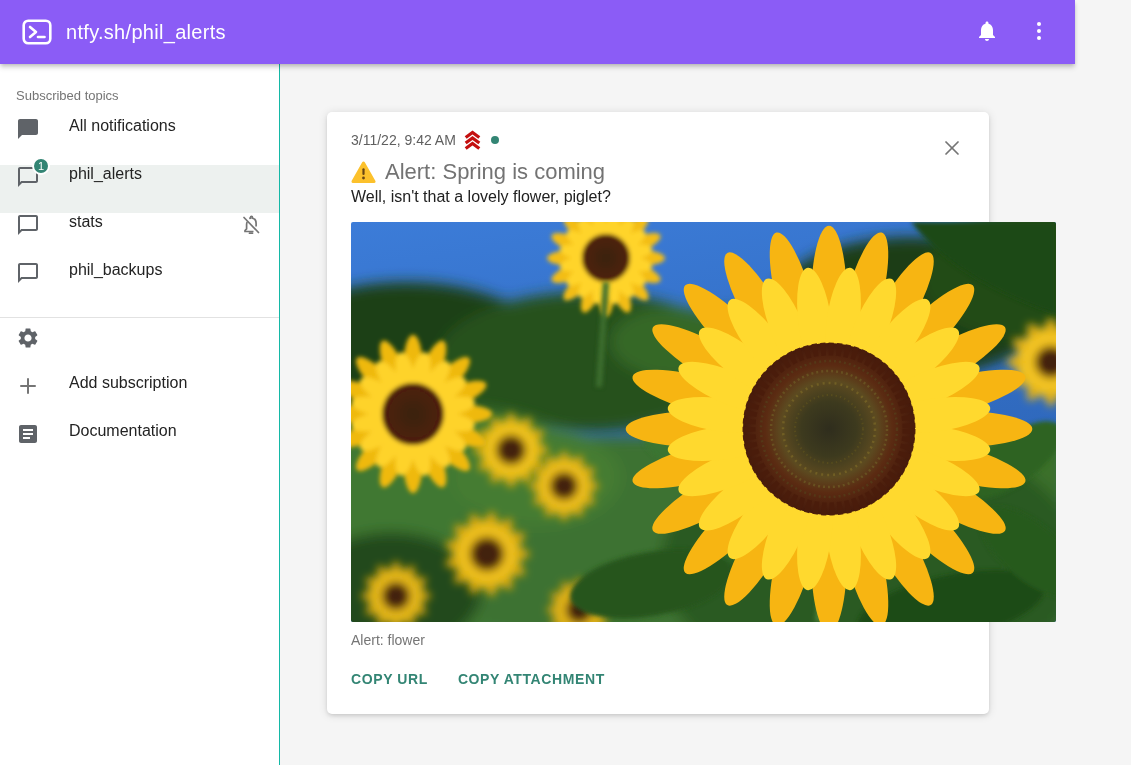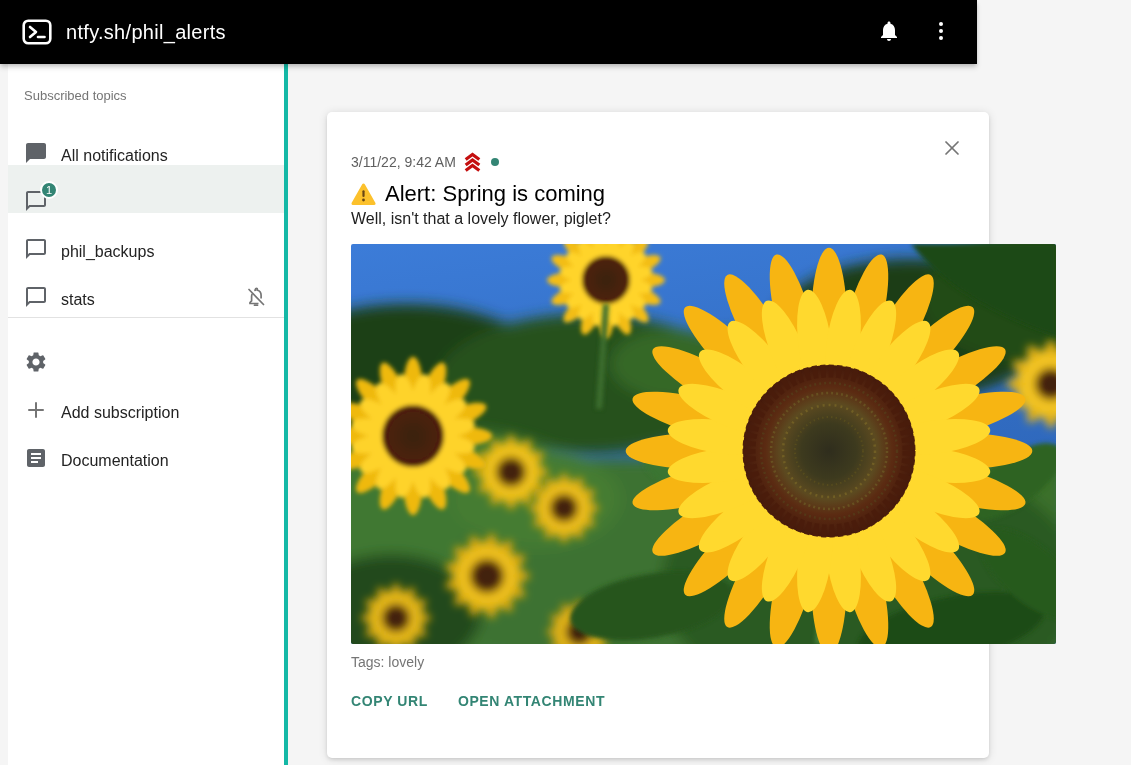--- a/index.html
+++ b/index.html
@@ -6,66 +6,66 @@
   html, body { width: 1131px; height: 765px; }
   body {
     font-family: "Liberation Sans", "DejaVu Sans", sans-serif;
     background: #f5f5f5;
     overflow: hidden;
     position: relative;
     color: #212121;
   }
   
   .app-bar {
-    position: absolute; top: 0; left: 0; width: 977px; height: 64px;
-    background: #000000; display: flex; align-items: center;
+    position: absolute; top: 0; left: 0; width: 1075px; height: 64px;
+    background: #8b5cf6; display: flex; align-items: center;
     padding: 0 14px 0 22px; z-index: 30;
     box-shadow: 0 2px 4px -1px rgba(0,0,0,.2), 0 4px 5px 0 rgba(0,0,0,.12);
   }
   .logo-wrap { display: flex; align-items: center; margin-right: 14px; }
   .app-bar-title { color: #fff; font-size: 20px; font-weight: 500; letter-spacing: .3px; flex: 1; }
   .app-bar-actions { display: flex; align-items: center; gap: 8px; }
   .icon-btn {
     width: 44px; height: 44px; display: flex; align-items: center; justify-content: center;
     background: transparent; border: none; cursor: pointer; border-radius: 50%;
   }
   
   .sidebar {
     position: absolute; top: 64px; left: 0; width: 280px; height: 701px;
-    background: #fff; border-right: 4px solid #14b8a6; padding-top: 14px; z-index: 10; margin-left: 8px;
+    background: #fff; border-right: 1px solid #14b8a6; padding-top: 14px; z-index: 10;
   }
   .section-label { padding: 10px 16px 14px; font-size: 13px; color: #757575; }
   .nav-item {
-    height: 48px; display: flex; align-items: flex-end; padding: 0 16px;
-    font-size: 16px; color: #232323; cursor: pointer;
+    height: 48px; display: flex; align-items: flex-start; padding: 0 16px;
+    font-size: 16px; color: #232323; cursor: pointer; gap: 16px;
   }
   .nav-item.selected { background: #edf1ef; }
   .nav-icon { width: 24px; height: 24px; margin-right: 13px; position: relative; flex: none; }
   .nav-label { flex: 1; white-space: nowrap; }
   .badge {
     position: absolute; top: -8px; right: -10px; min-width: 18px; height: 18px;
     background: #338574; border: 2px solid #fff; border-radius: 10px;
     color: #fff; font-size: 11px; font-weight: 500;
     display: flex; align-items: center; justify-content: center; padding: 0 3px;
   }
   .trailing-icon { width: 24px; height: 24px; flex: none; }
   .divider { height: 1px; background: #e2e2e2; margin: 8px 0; }
   
   .main { position: absolute; top: 64px; left: 280px; width: 851px; height: 701px; background: #f5f5f5; }
   .card {
     position: absolute; left: 47px; top: 48px; width: 662px;
-    background: #fff; border-radius: 5px; padding: 40px 24px;
+    background: #fff; border-radius: 5px; padding: 18px 24px;
     box-shadow: 0 2px 4px -1px rgba(0,0,0,.14), 0 1px 10px 0 rgba(0,0,0,.12);
   }
   .time-row { display: flex; align-items: center; font-size: 14px; color: #5f5f5f; height: 20px; }
   .priority-icon { margin-left: 6px; display: flex; }
   .unread-dot { width: 8px; height: 8px; border-radius: 50%; background: #338574; margin-left: 8px; }
   .card-title {
     display: flex; align-items: center; gap: 9px; margin-top: 7px;
-    font-size: 22px; font-weight: 400; color: #000000; line-height: 30px;
+    font-size: 22px; font-weight: 400; color: #737373; line-height: 30px;
   }
   .card-body { margin-top: 0; font-size: 16px; color: #212121; line-height: 20px; }
   .attachment { display: block; margin-top: 15px; width: 705px; height: 400px; border-radius: 2px; cursor: pointer; }
   .tags-row { margin-top: 10px; font-size: 14px; color: #757575; }
   .actions-row { margin-top: 14px; display: flex; align-items: flex-end; gap: 30px; }
   .text-btn {
     border: none; background: none; color: #338574; font-family: inherit;
     font-size: 14px; font-weight: 700; letter-spacing: .6px; padding: 9px 0; cursor: pointer;
   }
   .close-btn {
@@ -118,46 +118,47 @@
     <span class="nav-label">All notifications</span>
   </div>
 
   <div class="nav-item selected">
     <span class="nav-icon">
       <svg width="24" height="24" viewBox="0 0 24 24" fill="#5f6368">
         <path d="M20 2H4c-1.1 0-2 .9-2 2v18l4-4h14c1.1 0 2-.9 2-2V4c0-1.1-.9-2-2-2zm0 14H5.17L4 17.17V4h16v12z"></path>
       </svg>
       <span class="badge">1</span>
     </span>
-  </div>
-
-  <div class="nav-item">
-    <span class="nav-icon">
-      <svg width="24" height="24" viewBox="0 0 24 24" fill="#5f6368">
-        <path d="M20 2H4c-1.1 0-2 .9-2 2v18l4-4h14c1.1 0 2-.9 2-2V4c0-1.1-.9-2-2-2zm0 14H5.17L4 17.17V4h16v12z"></path>
-      </svg>
-    </span>
-    <span class="nav-label">phil_backups</span>
+    <span class="nav-label">phil_alerts</span>
   </div>
 
   <div class="nav-item">
     <span class="nav-icon">
       <svg width="24" height="24" viewBox="0 0 24 24" fill="#5f6368">
         <path d="M20 2H4c-1.1 0-2 .9-2 2v18l4-4h14c1.1 0 2-.9 2-2V4c0-1.1-.9-2-2-2zm0 14H5.17L4 17.17V4h16v12z"></path>
       </svg>
     </span>
     <span class="nav-label">stats</span>
     <span class="trailing-icon">
       <svg width="24" height="24" viewBox="0 0 24 24" fill="none" stroke="#757575" stroke-width="1.7">
         <path d="M14.5 18.5 H6 v-1l1.6-1.6 V11.5c0-1 .2-1.9.6-2.7"></path>
         <path d="M10.2 5.6 c.4-.2.8-.3 1.3-.4 V4.4 c0-.5.4-1 1-1 s1 .5 1 1 v.8 c2.3.6 3.6 2.6 3.6 5v3.4"></path>
         <path d="M10.5 20.2 h3" stroke-linecap="round"></path>
         <line x1="5" y1="4.5" x2="19.5" y2="19.5" stroke-linecap="round"></line>
       </svg>
     </span>
+  </div>
+
+  <div class="nav-item">
+    <span class="nav-icon">
+      <svg width="24" height="24" viewBox="0 0 24 24" fill="#5f6368">
+        <path d="M20 2H4c-1.1 0-2 .9-2 2v18l4-4h14c1.1 0 2-.9 2-2V4c0-1.1-.9-2-2-2zm0 14H5.17L4 17.17V4h16v12z"></path>
+      </svg>
+    </span>
+    <span class="nav-label">phil_backups</span>
   </div>
 
   <div class="divider"></div>
 
   <div class="nav-item">
     <span class="nav-icon">
       <svg width="24" height="24" viewBox="0 0 24 24" fill="#5f6368">
         <path d="M19.14 12.94c.04-.3.06-.61.06-.94 0-.32-.02-.64-.07-.94l2.03-1.58a.49.49 0 0 0 .12-.61l-1.92-3.32a.488.488 0 0 0-.59-.22l-2.39.96c-.5-.38-1.03-.7-1.62-.94l-.36-2.54a.484.484 0 0 0-.48-.41h-3.84c-.24 0-.43.17-.47.41l-.36 2.54c-.59.24-1.13.57-1.62.94l-2.39-.96c-.22-.08-.47 0-.59.22L2.74 8.87c-.12.21-.08.47.12.61l2.03 1.58c-.05.3-.09.63-.09.94s.02.64.07.94l-2.03 1.58a.49.49 0 0 0-.12.61l1.92 3.32c.12.22.37.29.59.22l2.39-.96c.5.38 1.03.7 1.62.94l.36 2.54c.05.24.24.41.48.41h3.84c.24 0 .44-.17.47-.41l.36-2.54c.59-.24 1.13-.56 1.62-.94l2.39.96c.22.08.47 0 .59-.22l1.92-3.32c.12-.22.07-.47-.12-.61l-2.01-1.58zM12 15.6c-1.98 0-3.6-1.62-3.6-3.6s1.62-3.6 3.6-3.6 3.6 1.62 3.6 3.6-1.62 3.6-3.6 3.6z"></path>
       </svg>
     </span>
@@ -579,21 +580,21 @@
             <circle cx="478" cy="207" r="86" fill="url(#discBig)"></circle>
             <circle cx="478" cy="207" r="80" fill="none" stroke="#4a1c0c" stroke-width="13" stroke-dasharray="5 3" opacity="0.95"></circle>
             <circle cx="478" cy="207" r="68" fill="none" stroke="#53431c" stroke-width="2.5" stroke-dasharray="2 3" opacity="0.6"></circle>
             <circle cx="478" cy="207" r="58" fill="none" stroke="#6b5a24" stroke-width="2.5" stroke-dasharray="2 3" opacity="0.75"></circle>
             <circle cx="478" cy="207" r="46" fill="none" stroke="#7a6826" stroke-width="2.5" stroke-dasharray="2 4" opacity="0.7"></circle>
             <circle cx="478" cy="207" r="34" fill="none" stroke="#5d511d" stroke-width="2" stroke-dasharray="1.5 3" opacity="0.7"></circle>
           </g>
         </g>
     </svg>
 
-    <div class="tags-row">Tags: lovely</div>
+    <div class="tags-row">Alert: flower</div>
 
     <div class="actions-row">
       <button class="text-btn">COPY URL</button>
-      <button class="text-btn">OPEN ATTACHMENT</button>
+      <button class="text-btn">COPY ATTACHMENT</button>
     </div>
 
   </article>
 </main>
 
 </body></html>

